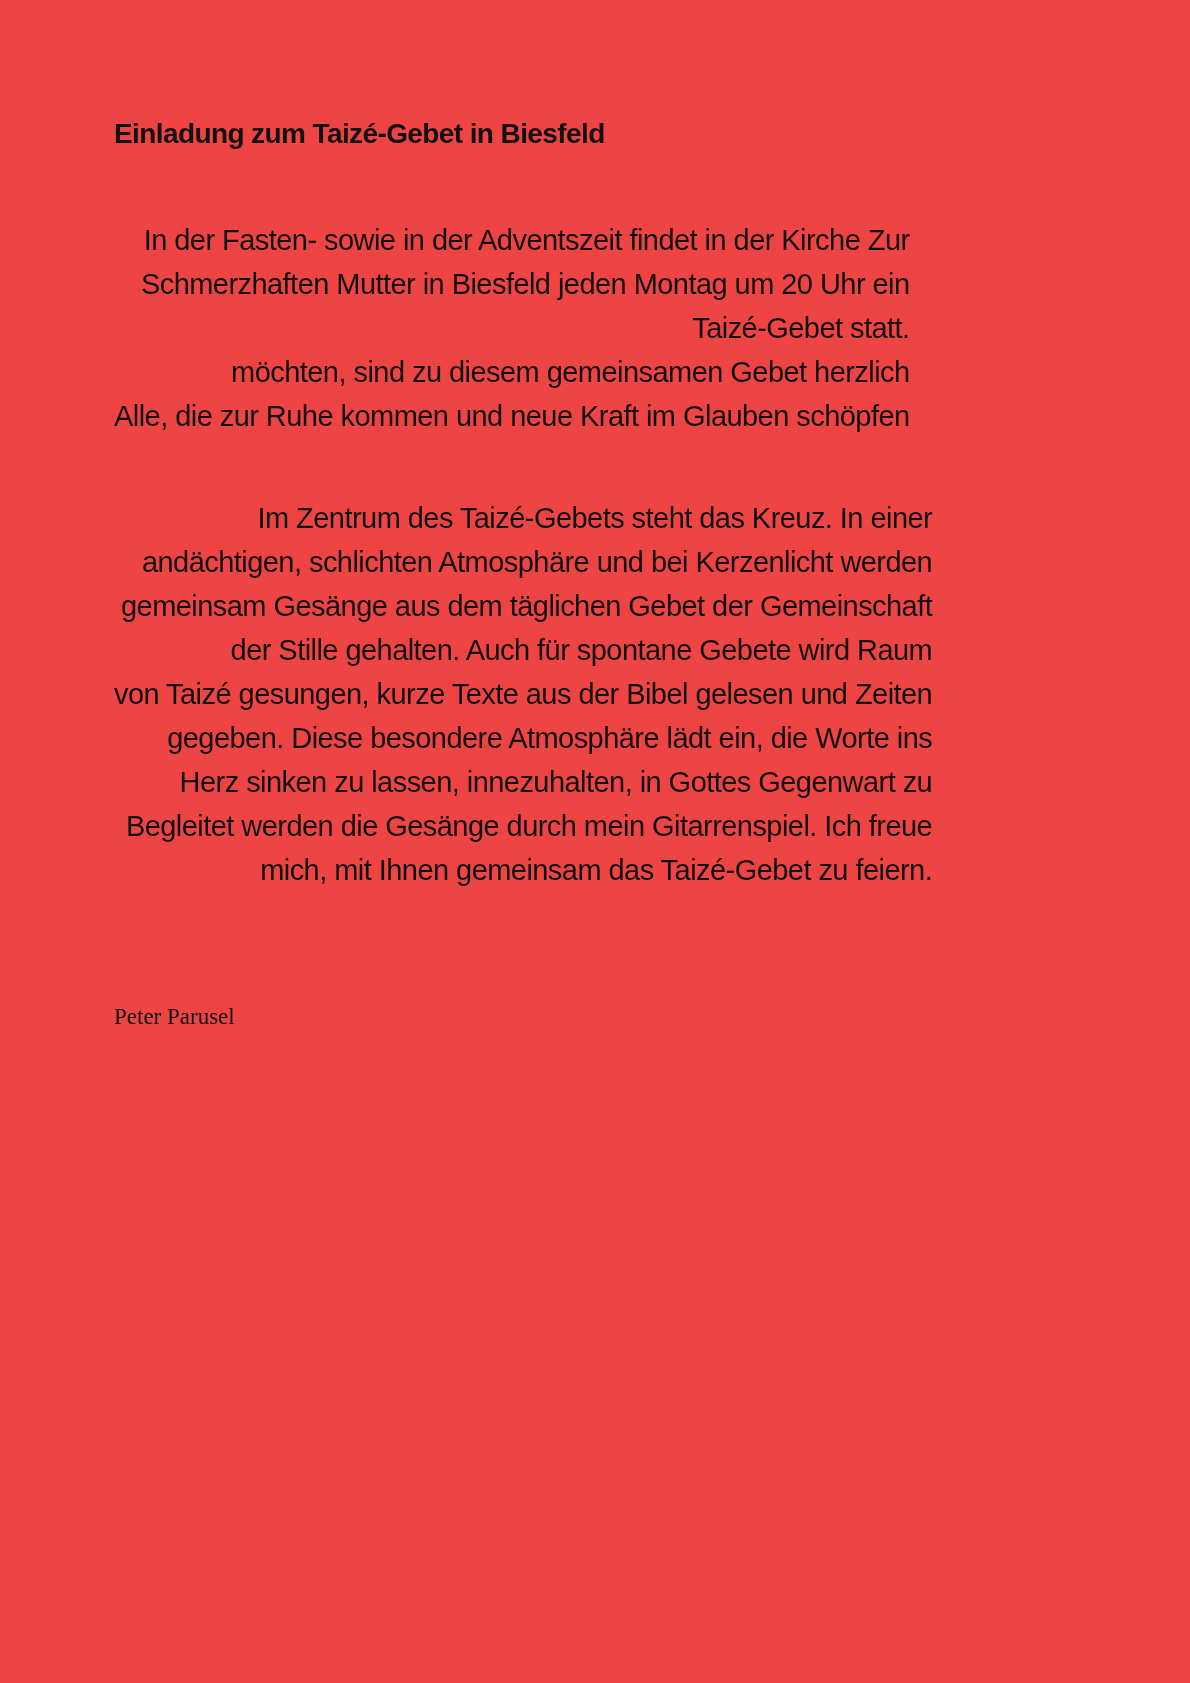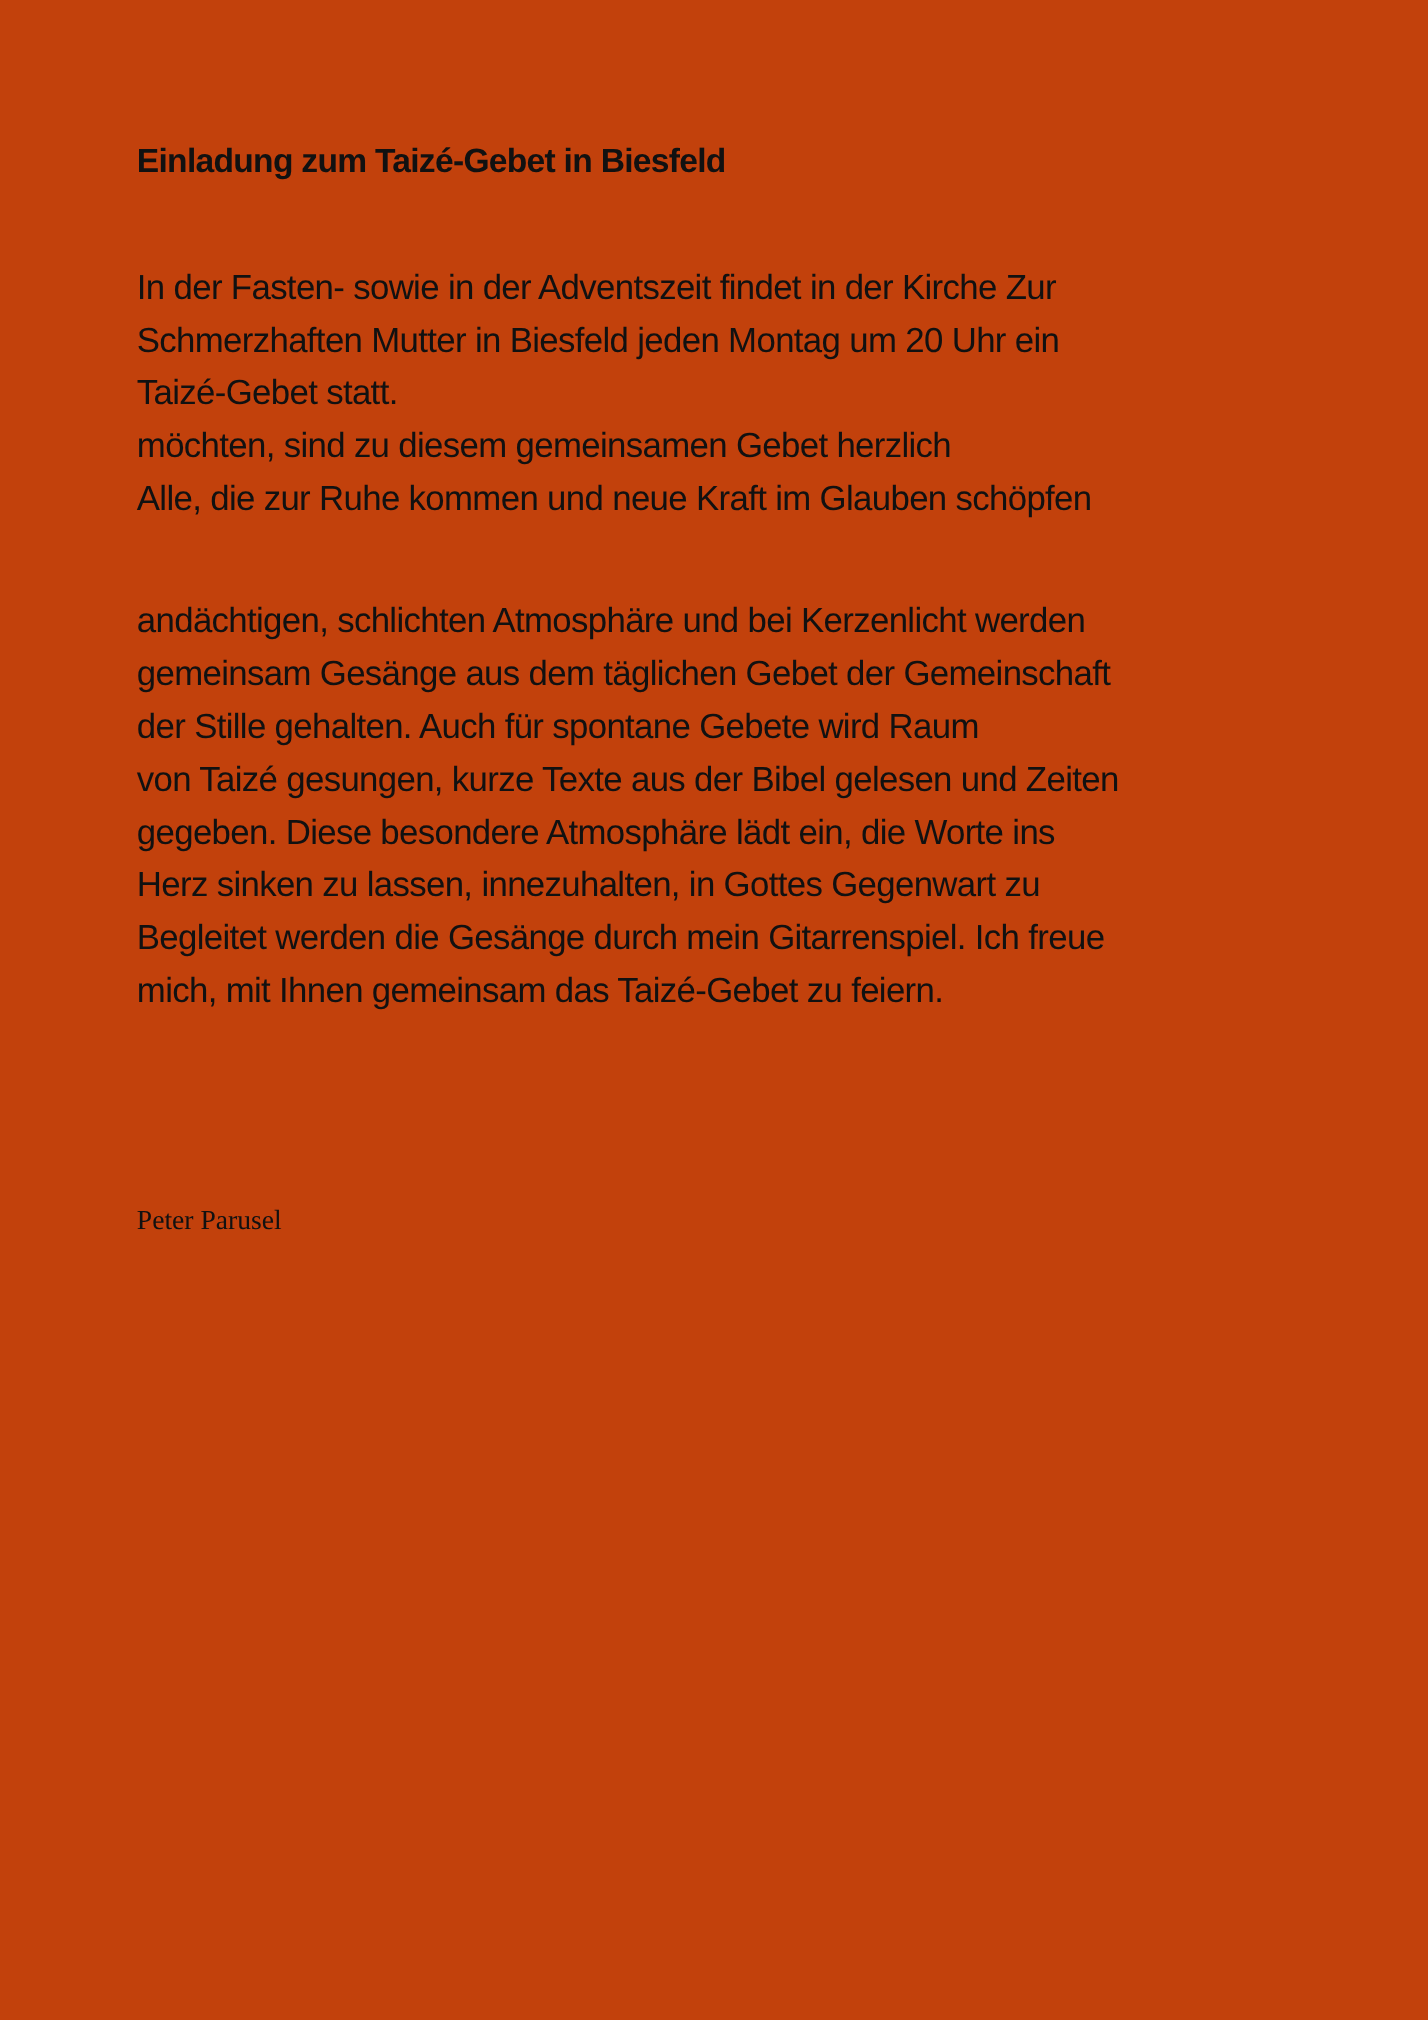--- a/index.html
+++ b/index.html
@@ -1,27 +1,27 @@
 <!DOCTYPE html>
 <html><head>
 <meta charset="utf-8">
 <style>
   html, body { margin: 0; padding: 0; background: #ffffff; }
   body { width: 1190px; height: 1683px; position: relative; overflow: hidden; }
-  .page { position: absolute; left: 0; top: 0; width: 1190px; height: 1683px; background: #c2410c; }
+  .page { position: absolute; left: 0; top: 0; width: 1190px; height: 1683px; background: #ef4444; }
   .title {
     position: absolute; left: 114px; top: 118px;
     font-family: "Liberation Sans", sans-serif;
     font-weight: bold; font-size: 28px; color: #111111; letter-spacing: -0.6px;
     white-space: nowrap;
   }
   .para {
     position: absolute; left: 114px;
     font-family: "Liberation Sans", sans-serif;
-    font-size: 29px; color: #111111; letter-spacing: -0.55px;
+    font-size: 29px; color: #111111; letter-spacing: -0.55px; text-align: right;
   }
   .para .line { display: block; height: 44px; line-height: 44px; white-space: nowrap; }
   #p1 { top: 218px; }
   #p2 { top: 496px; }
   .signature {
     position: absolute; left: 114px; top: 1004px;
     font-family: "Liberation Serif", serif; font-size: 23px; color: #111111;
     white-space: nowrap;
   }
 </style>
@@ -33,20 +33,21 @@
 
   <div class="para" id="p1">
     <span class="line">In der Fasten- sowie in der Adventszeit findet in der Kirche Zur</span>
     <span class="line">Schmerzhaften Mutter in Biesfeld jeden Montag um 20 Uhr ein</span>
     <span class="line">Taizé-Gebet statt.</span>
     <span class="line">möchten, sind zu diesem gemeinsamen Gebet herzlich</span>
     <span class="line">Alle, die zur Ruhe kommen und neue Kraft im Glauben schöpfen</span>
   </div>
 
   <div class="para" id="p2">
+    <span class="line">Im Zentrum des Taizé-Gebets steht das Kreuz. In einer</span>
     <span class="line">andächtigen, schlichten Atmosphäre und bei Kerzenlicht werden</span>
     <span class="line">gemeinsam Gesänge aus dem täglichen Gebet der Gemeinschaft</span>
     <span class="line">der Stille gehalten. Auch für spontane Gebete wird Raum</span>
     <span class="line">von Taizé gesungen, kurze Texte aus der Bibel gelesen und Zeiten</span>
     <span class="line">gegeben. Diese besondere Atmosphäre lädt ein, die Worte ins</span>
     <span class="line">Herz sinken zu lassen, innezuhalten, in Gottes Gegenwart zu</span>
     <span class="line">Begleitet werden die Gesänge durch mein Gitarrenspiel. Ich freue</span>
     <span class="line">mich, mit Ihnen gemeinsam das Taizé-Gebet zu feiern.</span>
   </div>
 

